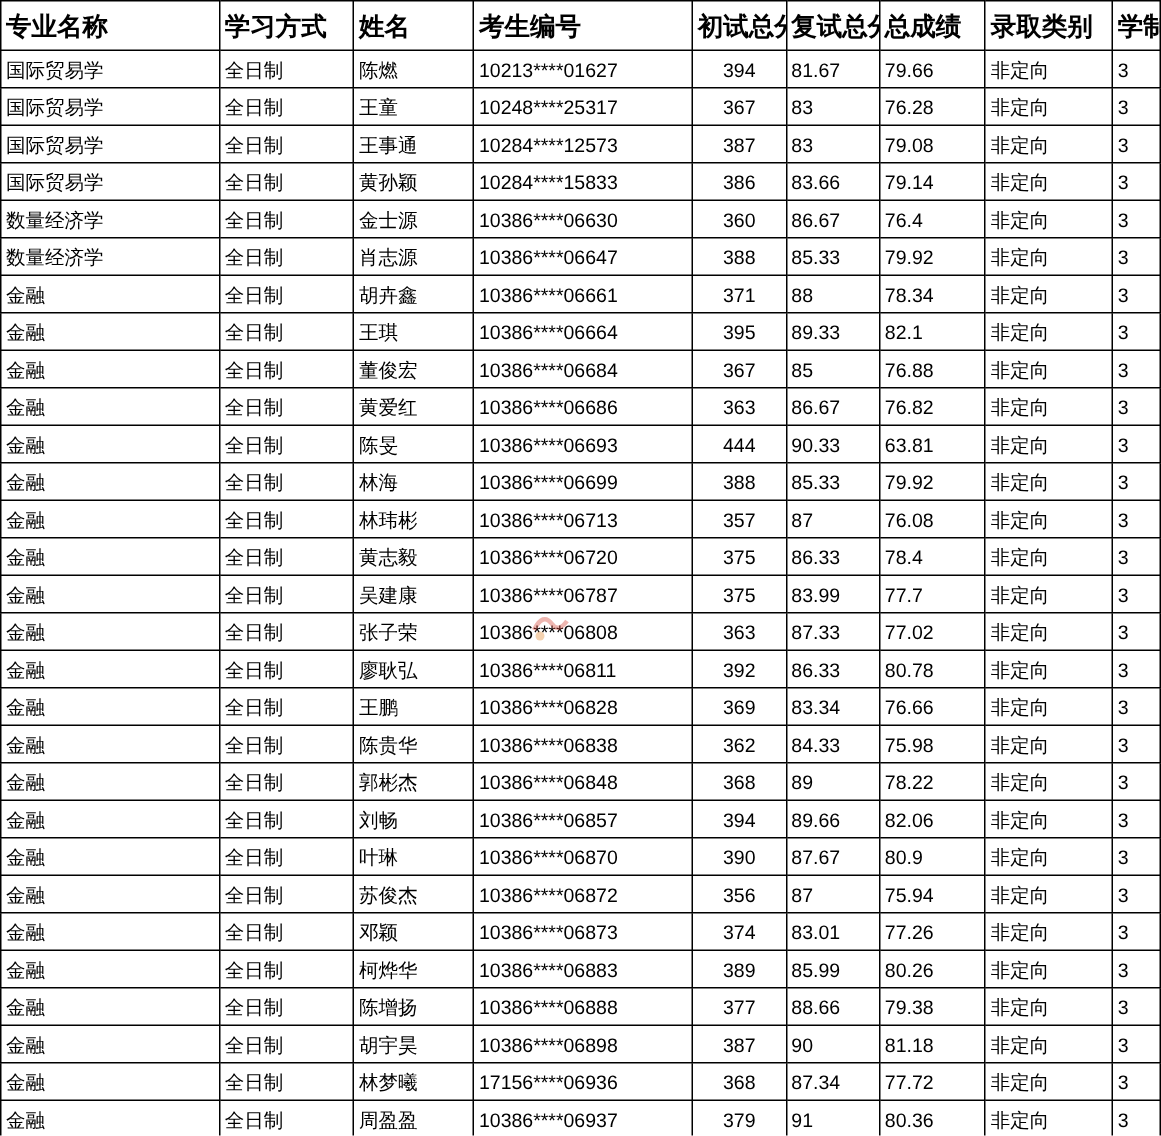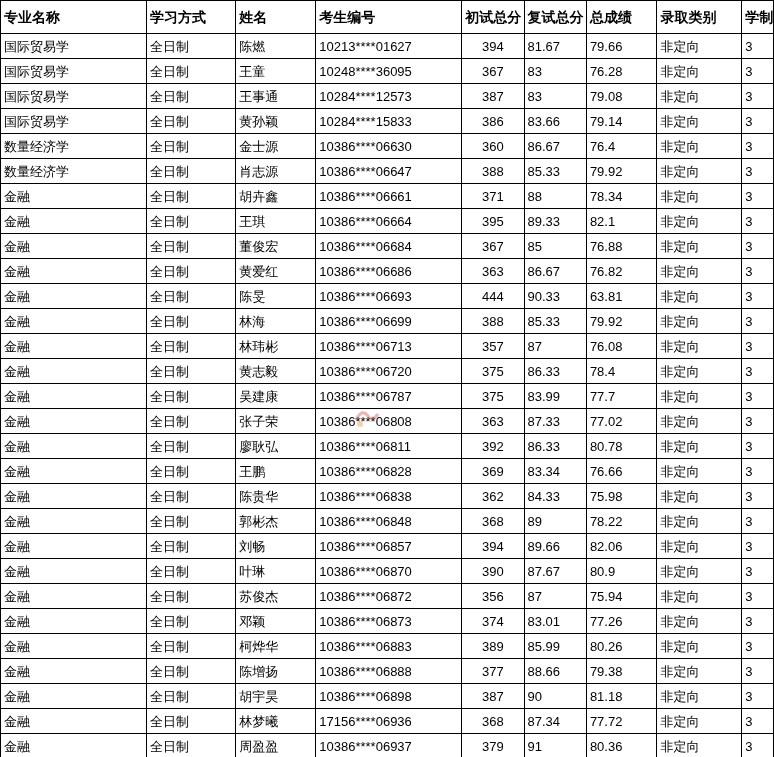--- a/index.html
+++ b/index.html
@@ -26,21 +26,21 @@
     line-height: 15px;
     height: 22px;
     vertical-align: middle;
     white-space: nowrap;
     overflow: hidden;
     color: #000000;
     background: #ffffff;
   }
   #admissions-table thead th {
     font-weight: bold;
-    font-size: 14px;
+    font-size: 17px;
     text-align: left;
     height: 30px;
     vertical-align: middle;
   }
   .col-major   { width: 124px; }
   .col-mode    { width: 76px;  }
   .col-name    { width: 68px;  }
   .col-id      { width: 124px; }
   .col-prelim  { width: 53px; text-align: center;  }
   .col-retest  { width: 53px; margin-left: 30px;  }
@@ -116,21 +116,21 @@
         <td class="col-prelim">394</td>
         <td class="col-retest">81.67</td>
         <td class="col-total">79.66</td>
         <td class="col-type">非定向</td>
         <td class="col-years">3</td>
       </tr>
       <tr>
         <td class="col-major">国际贸易学</td>
         <td class="col-mode">全日制</td>
         <td class="col-name">王童</td>
-        <td class="col-id">10248****36095</td>
+        <td class="col-id">10248****25317</td>
         <td class="col-prelim">367</td>
         <td class="col-retest">83</td>
         <td class="col-total">76.28</td>
         <td class="col-type">非定向</td>
         <td class="col-years">3</td>
       </tr>
       <tr>
         <td class="col-major">国际贸易学</td>
         <td class="col-mode">全日制</td>
         <td class="col-name">王事通</td>

